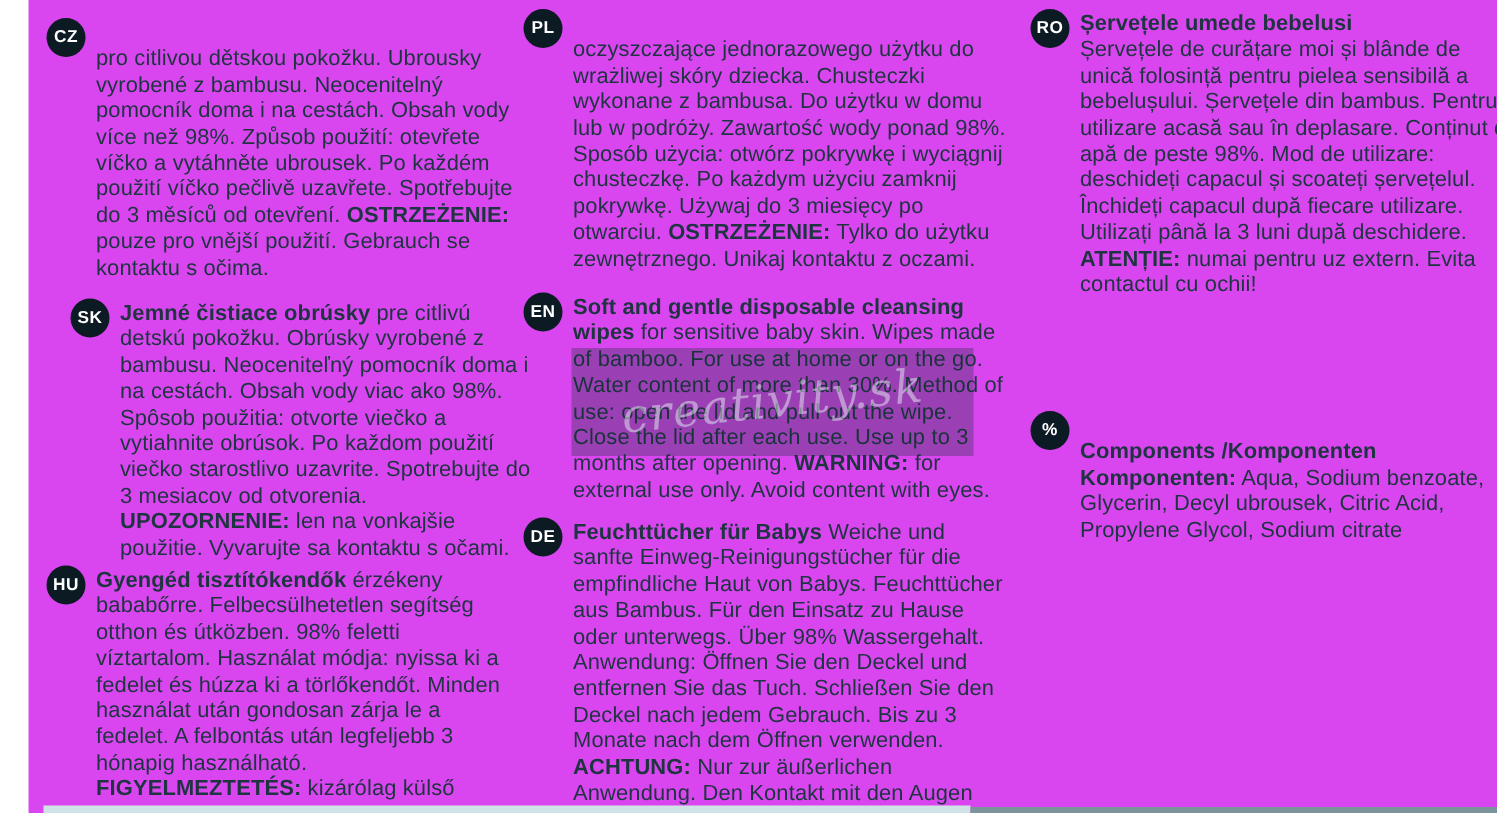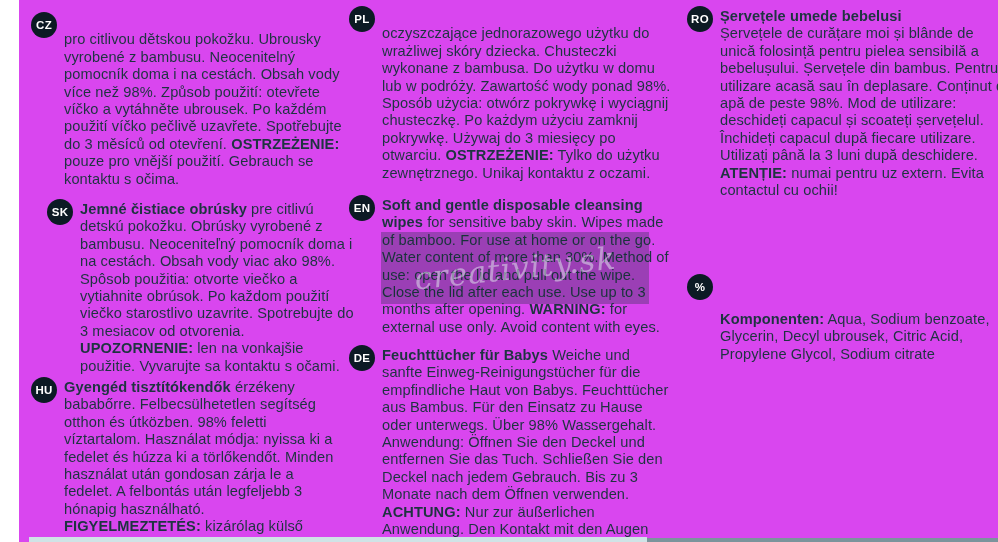--- a/index.html
+++ b/index.html
@@ -117,21 +117,21 @@
     <div class="txt">
       <b>Șervețele umede bebelusi</b><br>
       <span>Șervețele de curățare moi și blânde de unică folosință pentru pielea sensibilă a bebelușului. Șervețele din bambus. Pentru utilizare acasă sau în deplasare. Conținut de apă de peste 98%. Mod de utilizare: deschideți capacul și scoateți șervețelul. Închideți capacul după fiecare utilizare. Utilizați până la 3 luni după deschidere. </span><b>ATENȚIE:</b><span> numai pentru uz extern. Evita contactul cu ochii!</span>
     </div>
   </div>
 
   <div class="sec" style="left:668px;top:276px;width:326px">
     <span class="badge">%</span>
     <div class="txt">
       <br>
-      <br>
+      <b>Components /Komponenten</b><br>
       <b>Komponenten:</b><span> Aqua, Sodium benzoate, Glycerin, Decyl ubrousek, Citric Acid, Propylene Glycol, Sodium citrate</span>
     </div>
   </div>
 
   <div class="watermark">
     <span>creativity.sk</span>
   </div>
 
   <div class="edge-light"></div>
   <div class="edge-dark"></div>

